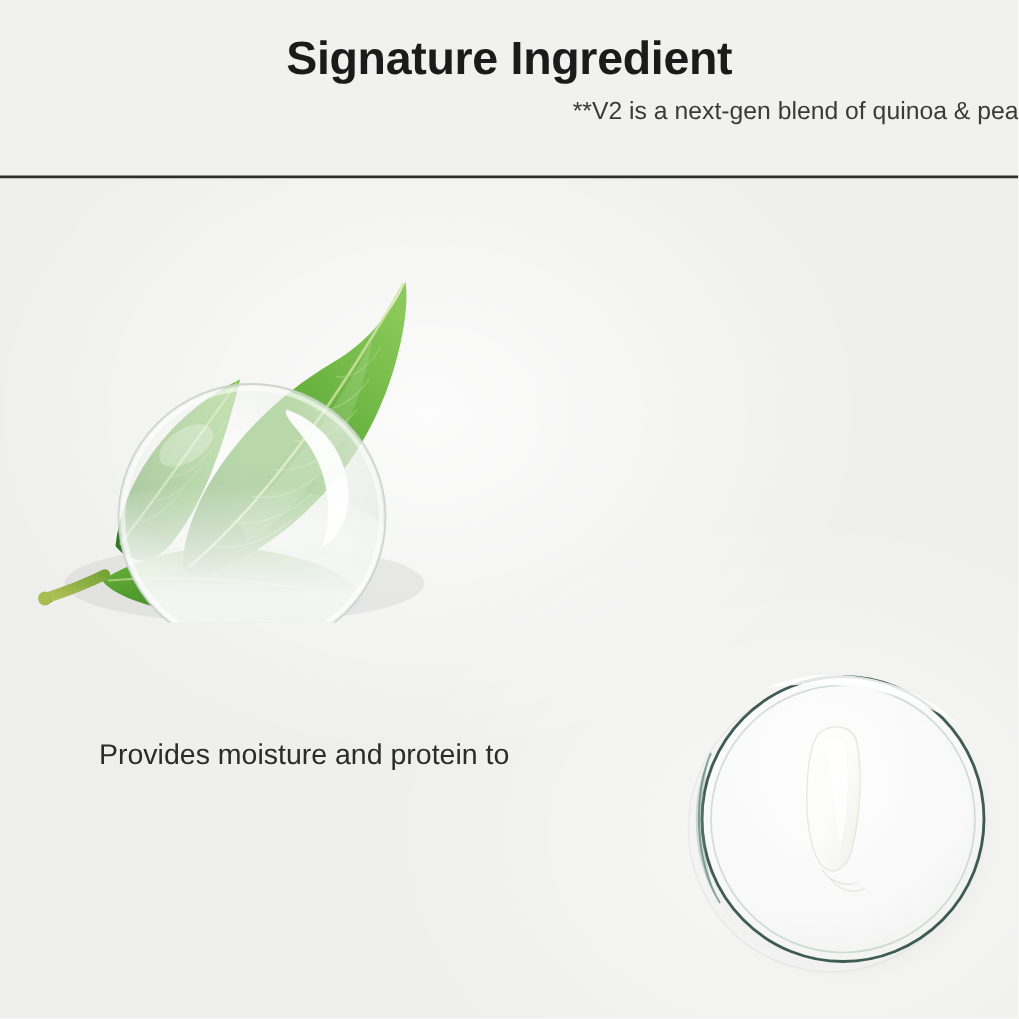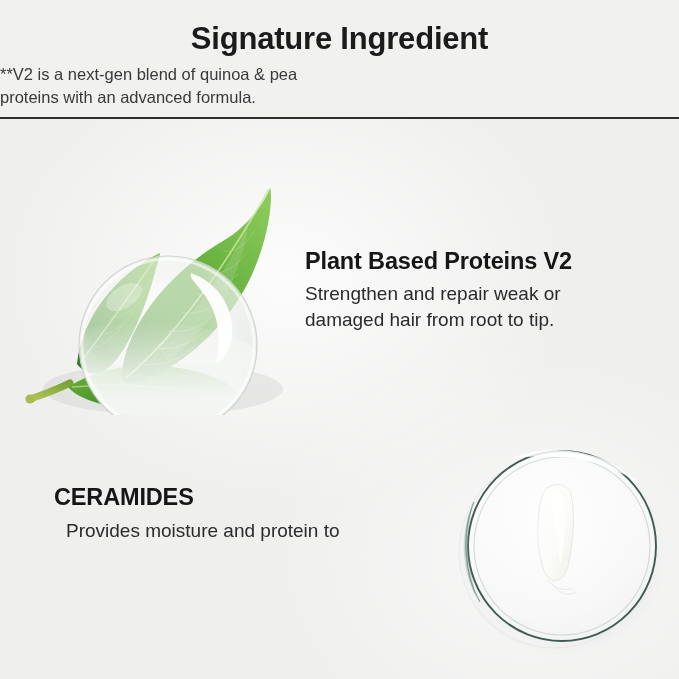--- a/index.html
+++ b/index.html
@@ -33,21 +33,21 @@
     font-size: 31px;
     font-weight: bold;
     letter-spacing: -0.2px;
     color: #1b1b1b;
     line-height: 1.1;
   }
   #header-subtitle {
     position: absolute;
     left: 0; top: 63px;
     width: 679px;
-    text-align: left;
+    text-align: right;
     font-size: 16.5px;
     font-weight: normal;
     color: #3a3a3a;
     line-height: 1.42;
   }
   #header-divider {
     position: absolute;
     left: 0; top: 117px;
     width: 679px;
     height: 2px;
@@ -128,21 +128,20 @@
 </head>
 <body>
 
 <div id="page">
 
   <div id="header-band">
     <div id="header-title">Signature Ingredient</div>
 
     <div id="header-subtitle">
       <div>**V2 is a next-gen blend of quinoa &amp; pea</div>
-      <div>proteins with an advanced formula.</div>
     </div>
   </div>
   <div id="header-divider"></div>
 
   <div id="body-area">
     <div id="body-light"></div>
   </div>
 
   <div id="art-leaves">
     <svg width="300" height="270" viewBox="0 0 300 270" xmlns="http://www.w3.org/2000/svg">
@@ -270,28 +269,20 @@
 
       <path d="M103 56 C 112 50, 124 52, 127 62 C 131 80, 130 110, 124 134 C 121 147, 112 152, 105 146 C 97 139, 93 116, 94 92 C 95 72, 98 60, 103 56 Z" fill="url(#creamG)" stroke="#e6e7e1" stroke-width="0.9"></path>
       <path d="M106 62 C 112 58, 119 61, 120 70 C 122 90, 121 114, 116 132 C 113 112, 111 84, 106 62 Z" fill="#ffffff" opacity="0.8"></path>
       <g stroke="#e3e4de" stroke-width="0.9" fill="none" opacity="0.85">
         <path d="M104 148 C 110 156, 120 160, 128 156"></path>
         <path d="M108 152 C 114 161, 125 165, 133 160"></path>
       </g>
     </svg>
   </div>
 
-  <div id="feature-proteins">
-    <div class="feature-heading">Plant Based Proteins V2</div>
-    <div class="feature-body">
-      <div>Strengthen and repair weak or</div>
-      <div>damaged hair from root to tip.</div>
-    </div>
-  </div>
 
   <div id="feature-ceramides">
-    <div class="feature-heading">CERAMIDES</div>
     <div class="feature-body">
       <div>Provides moisture and protein to</div>
     </div>
   </div>
 
 </div>
 
 </body></html>

